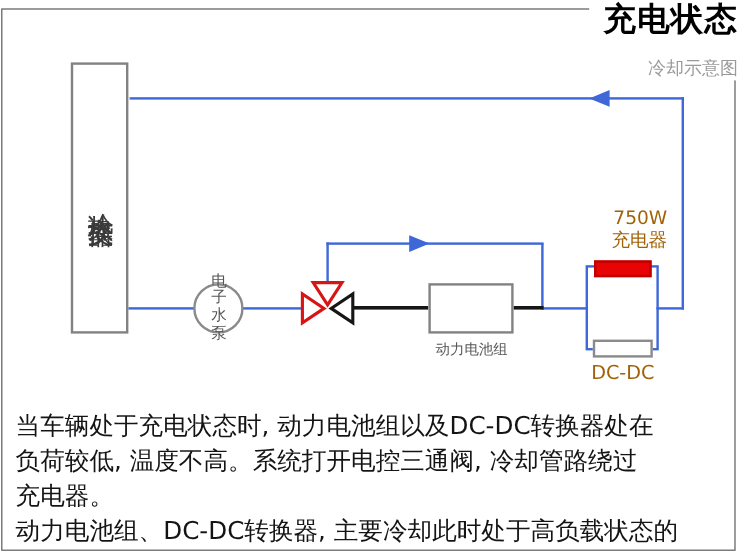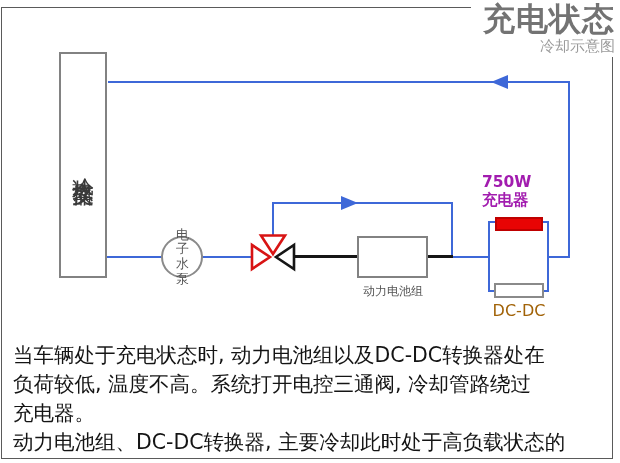--- a/index.html
+++ b/index.html
@@ -2,22 +2,22 @@
 <html><head>
 <meta charset="utf-8">
 <style>
   html,body{margin:0;padding:0;background:#fff;}
   body{font-family:"DejaVu Sans","Liberation Sans",sans-serif;}
   #stage{position:relative;width:620px;height:463px;background:#fff;overflow:hidden;}
 
   .frame{position:absolute;left:1px;top:7px;width:610px;height:450px;border:1px solid #5a5a5a;}
 
   .titleblock{position:absolute;right:3px;top:0px;text-align:right;background:#fff;padding:2px 2px 2px 12px;z-index:6;}
-  .title{font-size:32px;font-weight:bold;color:#737373;line-height:1.1;letter-spacing:1px;}
-  .subtitle{font-size:15px;color:#9a9a9a;line-height:1.1;margin-top:1px;}
+  .title{font-size:27px;font-weight:bold;color:#000000;line-height:1.1;letter-spacing:1px;}
+  .subtitle{font-size:15px;color:#9a9a9a;line-height:1.1;margin-top:17px;}
 
   
   .hx{position:absolute;left:59px;top:52px;width:48px;height:226px;border:2px solid #828282;background:#fff;display:flex;align-items:center;justify-content:center;z-index:2;box-sizing:border-box;}
   .hx span{writing-mode:vertical-rl;text-orientation:upright;font-size:22px;color:#3a3a3a;letter-spacing:2px;line-height:1;}
 
   .pipe{position:absolute;background:#3e68d8;z-index:1;}
   .blackline{position:absolute;background:#161616;z-index:1;}
 
   .loop{position:absolute;left:488px;top:221px;width:61px;height:71px;border:2px solid #3e68d8;box-sizing:border-box;background:transparent;z-index:1;}
 
@@ -26,21 +26,21 @@
 
   .pump{position:absolute;left:161px;top:236px;width:42px;height:42px;border:2px solid #8a8a8a;border-radius:50%;background:#fff;z-index:3;box-sizing:border-box;display:flex;flex-direction:column;align-items:center;justify-content:center;}
   .pump div{font-size:13px;color:#555;line-height:1.12;margin-left:13px;}
 
   .valve{position:absolute;left:249px;top:234px;z-index:3;}
   .valve-label{position:absolute;left:221px;top:277px;width:104px;text-align:center;font-size:14.5px;color:#454545;z-index:2;}
 
   .battery{position:absolute;left:357px;top:236px;width:71px;height:42px;border:2px solid #828282;background:#fff;z-index:2;box-sizing:border-box;}
   .battery-label{position:absolute;left:336px;top:284px;width:114px;text-align:center;font-size:12px;color:#555;line-height:1.18;z-index:2;}
 
-  .charger-label{position:absolute;left:482px;top:173px;width:74px;text-align:left;font-size:15.5px;color:#a21caf;line-height:1.18;z-index:2;font-weight:bold;}
+  .charger-label{position:absolute;left:482px;top:173px;width:74px;text-align:right;font-size:15.5px;color:#a16207;line-height:1.18;z-index:2;}
   .charger{position:absolute;left:495px;top:217px;width:48px;height:14px;background:#e80404;border:2px solid #bf0000;box-sizing:border-box;z-index:3;}
   .dcdc{position:absolute;left:494px;top:283px;width:50px;height:15px;background:#fff;border:2px solid #8a8a8a;box-sizing:border-box;z-index:3;}
   .dcdc-label{position:absolute;left:482px;top:302px;width:74px;text-align:center;font-size:16px;color:#a16207;line-height:1.18;z-index:2;}
 
   .caption{position:absolute;left:13px;top:341px;width:594px;font-size:20.5px;color:#141414;line-height:1.42;z-index:2;}
 </style>
 </head>
 <body>
 
 <div id="stage">

